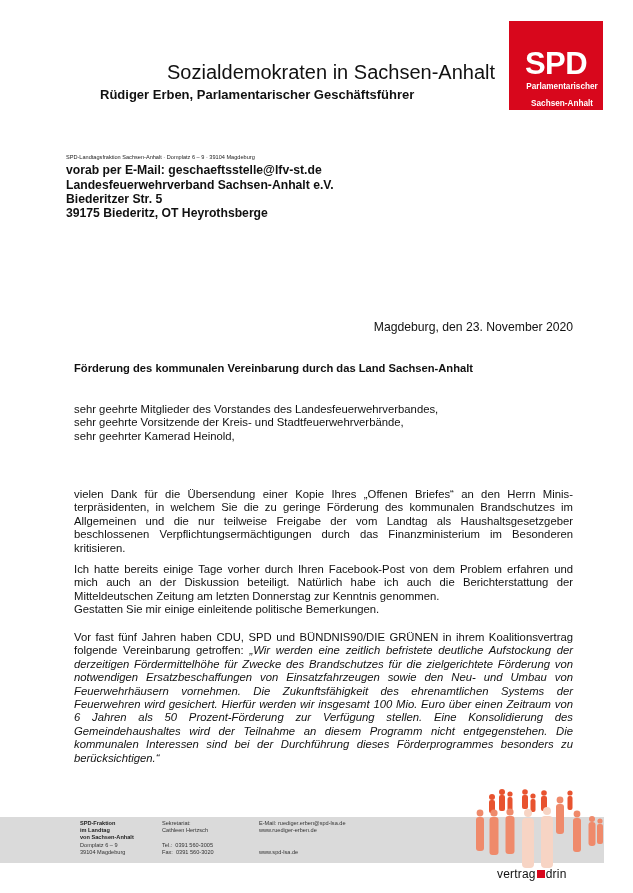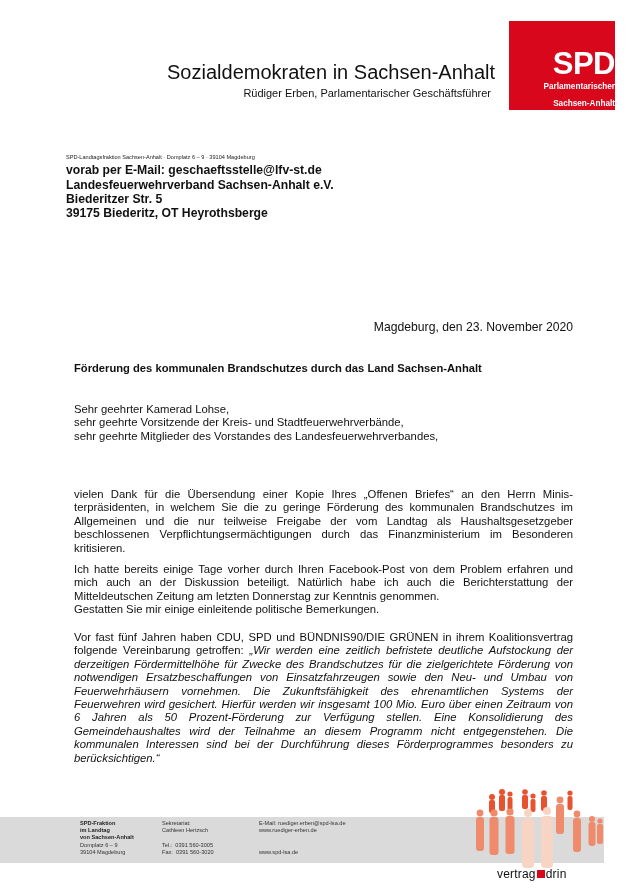--- a/index.html
+++ b/index.html
@@ -2,22 +2,22 @@
 <html><head>
   <meta charset="utf-8">
   <style>
     html, body { margin: 0; padding: 0; background: #ffffff; }
     body { width: 633px; height: 893px; position: relative; overflow: hidden;
            font-family: "Liberation Sans", sans-serif; color: #111; }
     .abs { position: absolute; }
 
     
     .org-title { left: 104px; width: 391px; top: 61px; font-size: 20px; text-align: right; white-space: nowrap; color: #111; }
-    .org-subtitle { left: 100px; width: 391px; top: 87px; font-size: 11px; font-weight: normal; text-align: right; white-space: nowrap; color: #111; }
-    .spd-logo { left: 509px; top: 21px; width: 106px; height: 89px; background: #d8071c; color: #fff; text-align: right; }
+    .org-subtitle { left: 100px; width: 391px; top: 87px; font-size: 13px; font-weight: bold; text-align: left; white-space: nowrap; color: #111; }
+    .spd-logo { left: 509px; top: 21px; width: 94px; height: 89px; background: #d8071c; color: #fff; text-align: center; }
     .spd-logo .word { display:block; margin-top: 27px; font-size: 31px; font-weight: bold; letter-spacing: -0.5px; line-height: 1; }
     .spd-logo .sub { display:block; margin-top: 3px; font-size: 8.2px; font-weight: bold; line-height: 10px; padding-left: 12px; }
 
     
     .sender-line { left: 66px; top: 154px; font-size: 5.6px; color: #222; white-space: nowrap; }
     .addr { left: 66px; font-size: 12.2px; white-space: nowrap; font-weight: bold; }
     .addr-bold { font-weight: bold; }
 
     .date { right: 60px; top: 320px; font-size: 12.2px; }
     .subject { left: 74px; top: 362px; font-size: 11.2px; font-weight: bold; white-space: nowrap; }
@@ -46,26 +46,26 @@
   <span class="sub" style="margin-top:7px">Sachsen-Anhalt</span>
 </div>
 
 <div class="abs sender-line">SPD-Landtagsfraktion Sachsen-Anhalt · Domplatz 6 – 9 · 39104 Magdeburg</div>
 <div class="abs addr addr-bold" style="top:163px">vorab per E-Mail: geschaeftsstelle@lfv-st.de</div>
 <div class="abs addr" style="top:178px">Landesfeuerwehrverband Sachsen-Anhalt e.V.</div>
 <div class="abs addr" style="top:192px">Biederitzer Str. 5</div>
 <div class="abs addr" style="top:206px">39175 Biederitz, OT Heyrothsberge</div>
 
 <div class="abs date">Magdeburg, den 23. November 2020</div>
-<div class="abs subject">Förderung des kommunalen Brandschutzes durch das Land Sachsen-Anhalt</div>
+<div class="abs subject">Förderung des kommunalen Vereinbarung durch das Land Sachsen-Anhalt</div>
 
 <div class="abs body-block" style="top:403px">
-  <span class="salutation-line">Sehr geehrter Kamerad Lohse,</span>
+  <span class="salutation-line">sehr geehrte Mitglieder des Vorstandes des Landesfeuerwehrverbandes,</span>
   <span class="salutation-line">sehr geehrte Vorsitzende der Kreis- und Stadtfeuerwehrverbände,</span>
-  <span class="salutation-line">sehr geehrte Mitglieder des Vorstandes des Landesfeuerwehrverbandes,</span>
+  <span class="salutation-line">sehr geehrter Kamerad Heinold,</span>
 </div>
 
 <div class="abs body-block just" style="top:488px">vielen Dank für die Übersendung einer Kopie Ihres „Offenen Briefes“ an den Herrn Minis­terpräsidenten, in welchem Sie die zu geringe Förderung des kommunalen Brandschutzes im Allgemeinen und die nur teilweise Freigabe der vom Landtag als Haushaltsgesetzgeber beschlossenen Verpflichtungsermächtigungen durch das Finanzministerium im Besonde­ren kritisieren.</div>
 
 <div class="abs body-block just" style="top:563px">Ich hatte bereits einige Tage vorher durch Ihren Facebook-Post von dem Problem erfahren und mich auch an der Diskussion beteiligt. Natürlich habe ich auch die Berichterstattung der Mitteldeutschen Zeitung am letzten Donnerstag zur Kenntnis genommen.</div>
 <div class="abs body-block" style="top:603px">Gestatten Sie mir einige einleitende politische Bemerkungen.</div>
 
 <div class="abs body-block just" style="top:631px">
   <span>Vor fast fünf Jahren haben CDU, SPD und BÜNDNIS90/DIE GRÜNEN in ihrem Koalitions­vertrag folgende Vereinbarung getroffen: </span><span class="quote">„Wir werden eine zeitlich befristete deutliche Auf­stockung der derzeitigen Fördermittelhöhe für Zwecke des Brandschutzes für die zielge­richtete Förderung von notwendigen Ersatzbeschaffungen von Einsatzfahrzeugen sowie den Neu- und Umbau von Feuerwehrhäusern vornehmen. Die Zukunftsfähigkeit des ehren­amtlichen Systems der Feuerwehren wird gesichert. Hierfür werden wir insgesamt 100 Mio. Euro über einen Zeitraum von 6 Jahren als 50 Prozent-Förderung zur Verfügung stellen. Eine Konsolidierung des Gemeindehaushaltes wird der Teilnahme an diesem Programm nicht entgegenstehen. Die kommunalen Interessen sind bei der Durchführung dieses För­derprogrammes besonders zu berücksichtigen.“</span>
 </div>

